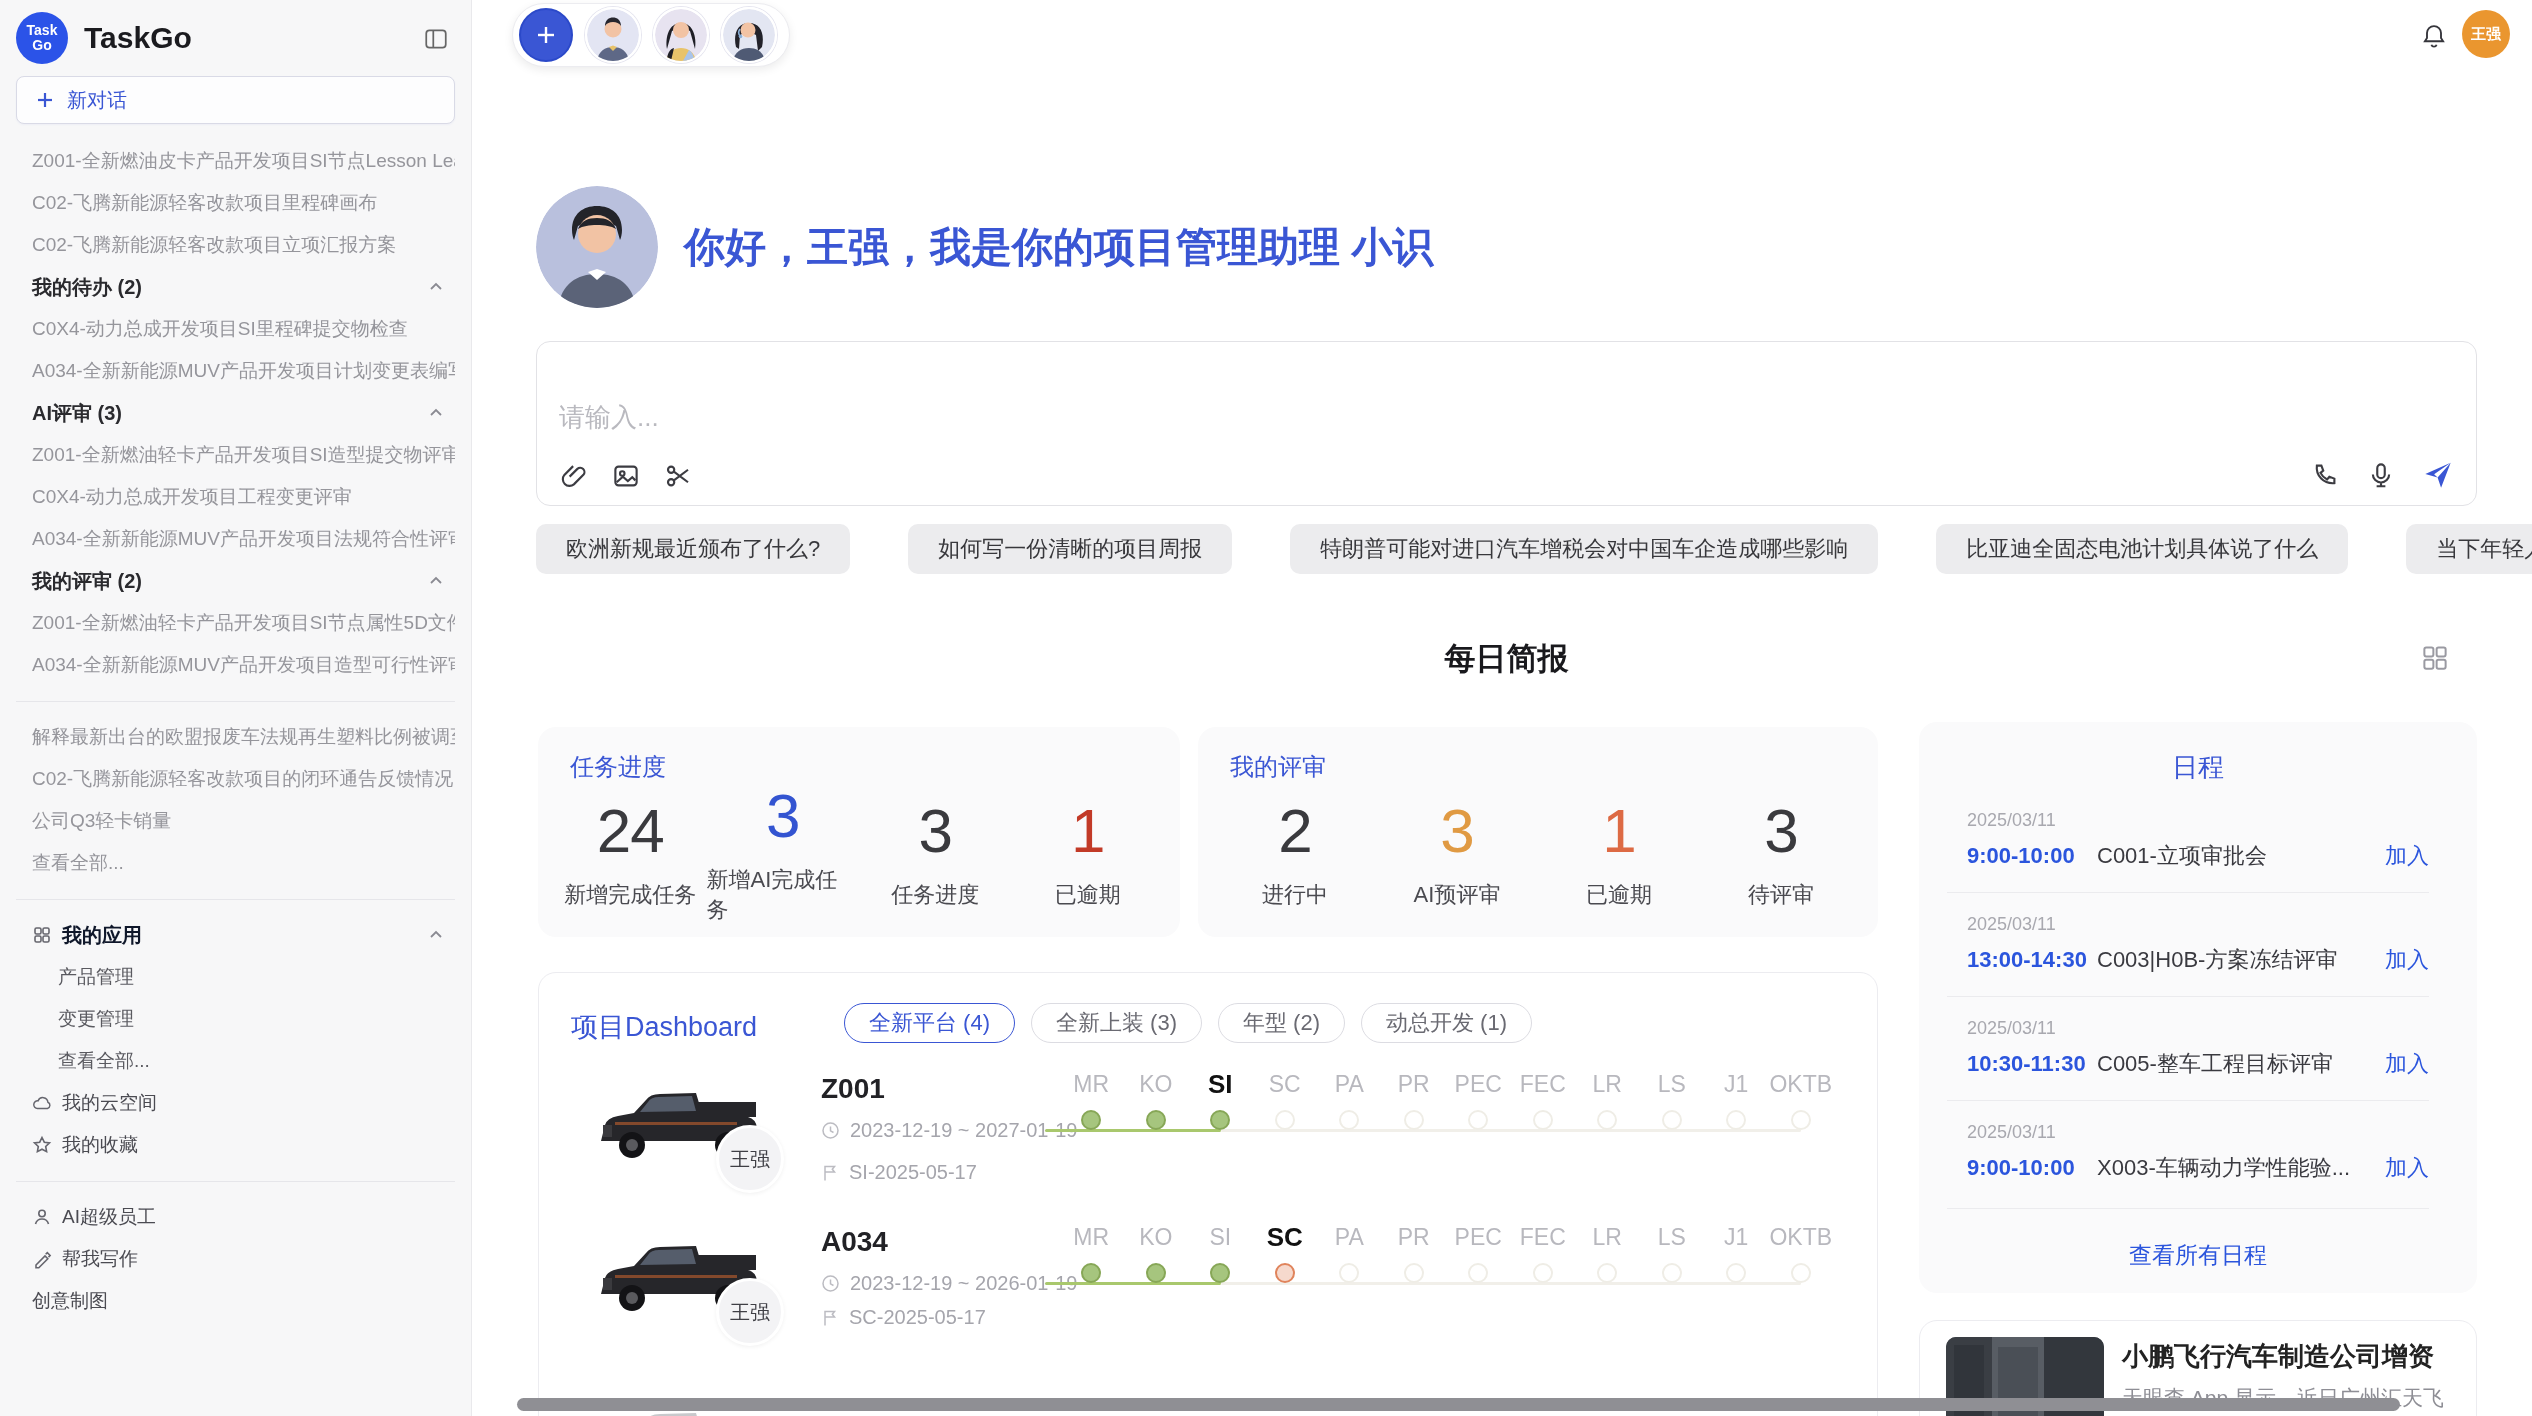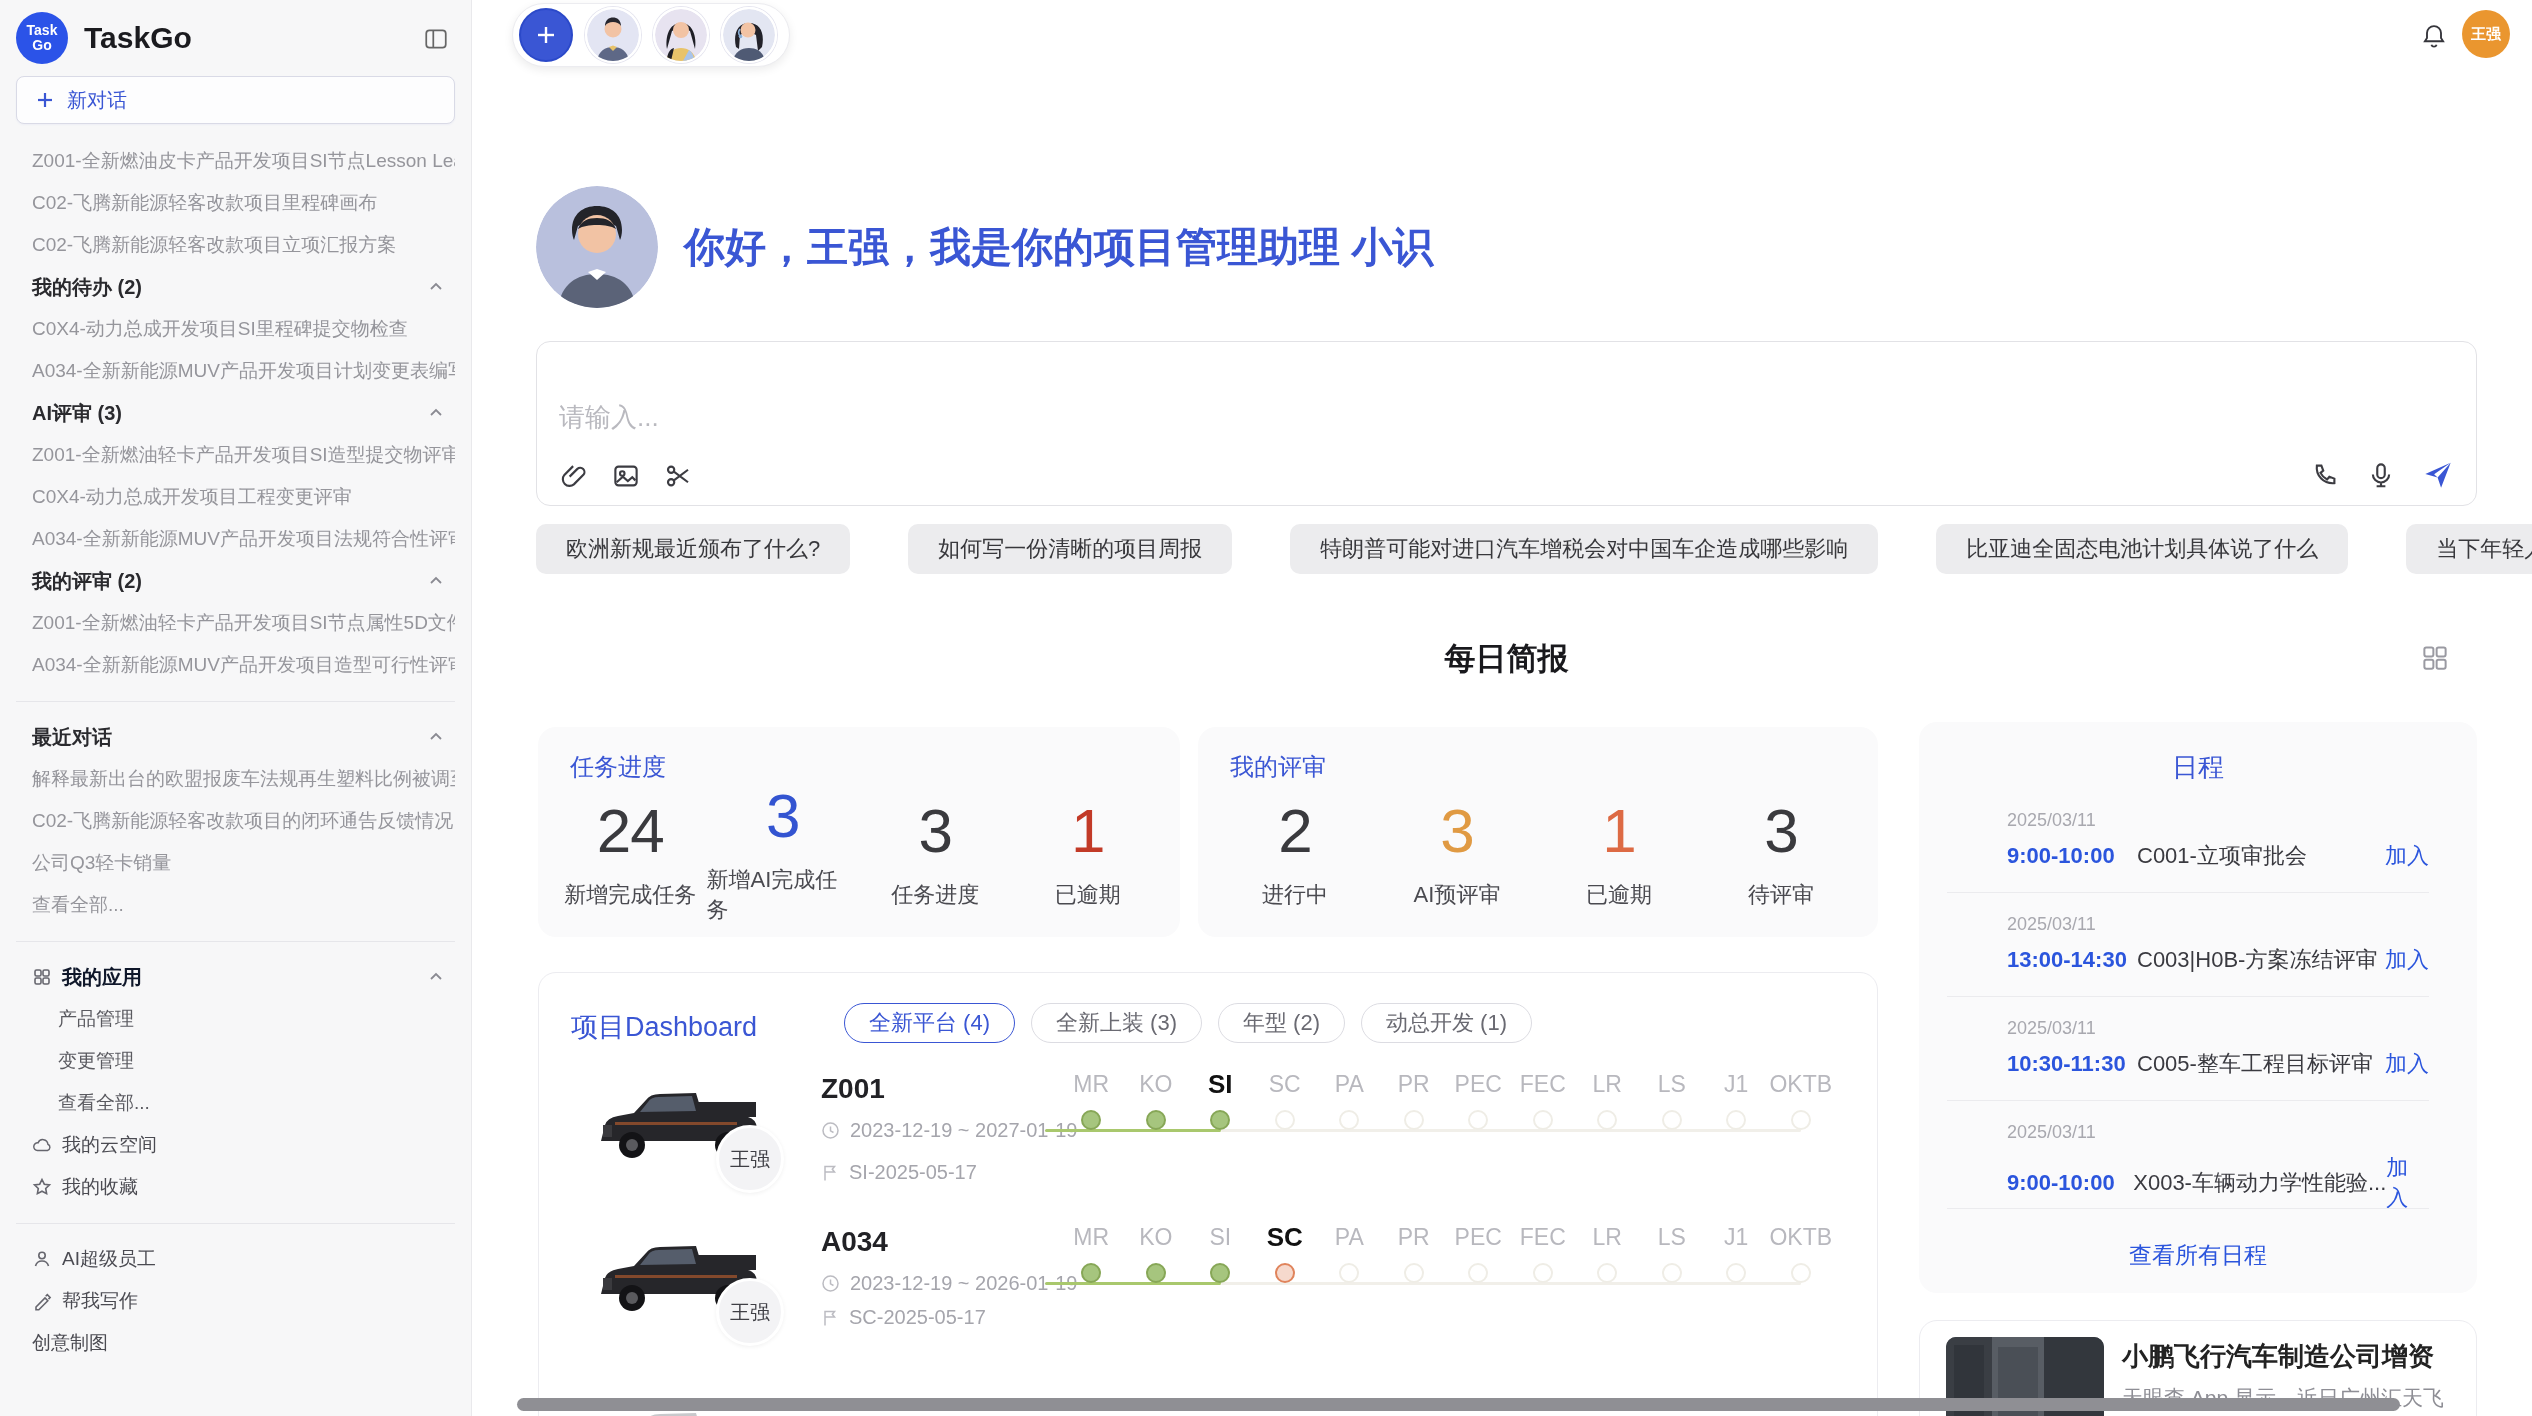--- a/index.html
+++ b/index.html
@@ -101,21 +101,21 @@
   .mlabel { font-size:23px; color:#b8b8be; display:block; height:34px; line-height:34px; }
   .mcol.cur .mlabel { color:#111; font-weight:700; font-size:26px; }
   .mdot { display:inline-block; width:20px; height:20px; border-radius:50%; background:#fff;
     border:2px solid #efede6; margin-top:9px; }
   .mcol.done .mdot { background:#a6c57e; border-color:#87a757; }
   .mcol.alert .mdot { background:#f6d9cd; border-color:#e0845c; }
 
   .panel { position:absolute; background:#fafafb; border-radius:18px; }
   .sched { left:1446px; top:722px; width:558px; height:571px; }
   .sched-title { position:absolute; top:28px; width:100%; text-align:center; font-size:26px; color:#3a56d4; }
-  .ev { position:absolute; left:48px; right:48px;margin-left:40px; }
+  .ev { position:absolute; left:48px; right:48px; }
   .ev .edate { font-size:18px; color:#a8a8af; }
   .ev .eline { display:flex; align-items:center; margin-top:10px; }
   .ev .etime { width:130px; font-size:22px; font-weight:700; color:#2b55dd; }
   .ev .ename { font-size:22px; color:#3a3a40; white-space:nowrap; }
   .ev .ejoin { margin-left:auto; font-size:22px; color:#2b55dd; cursor:pointer; }
   .esep { position:absolute; left:28px; right:48px; height:1px; background:#ebebee; }
   .viewall { position:absolute; top:518px; width:100%; text-align:center; font-size:23px; color:#2b55dd; cursor:pointer; }
 
   .news { left:1446px; top:1320px; width:558px; height:210px; background:#fff; border:1px solid #ececf0; }
   .news-img { position:absolute; left:26px; top:16px; width:158px; height:150px; border-radius:10px; overflow:hidden; }
@@ -188,28 +188,20 @@
           <svg width="18" height="18" viewBox="0 0 18 18" fill="none" stroke="currentColor" stroke-width="1.8">
             <path d="M4 11l5-5 5 5"></path>
           </svg>
         </span>
     </div>
     <div class="srow sitem">Z001-全新燃油轻卡产品开发项目SI节点属性5D文件评审</div>
     <div class="srow sitem">A034-全新新能源MUV产品开发项目造型可行性评审</div>
 
     <div class="sdivider"></div>
 
-    <div class="srow shead">
-      <span>最近对话</span>
-      <span class="chev">
-          <svg width="18" height="18" viewBox="0 0 18 18" fill="none" stroke="currentColor" stroke-width="1.8">
-            <path d="M4 11l5-5 5 5"></path>
-          </svg>
-        </span>
-    </div>
     <div class="srow sitem">解释最新出台的欧盟报废车法规再生塑料比例被调至15%...</div>
     <div class="srow sitem">C02-飞腾新能源轻客改款项目的闭环通告反馈情况</div>
     <div class="srow sitem">公司Q3轻卡销量</div>
     <div class="srow sitem">查看全部...</div>
 
     <div class="sdivider"></div>
 
     <div class="srow shead ico-row">
       <span class="mini-ico">
           <svg width="20" height="20" viewBox="0 0 20 20" fill="none" stroke="currentColor" stroke-width="1.6">

